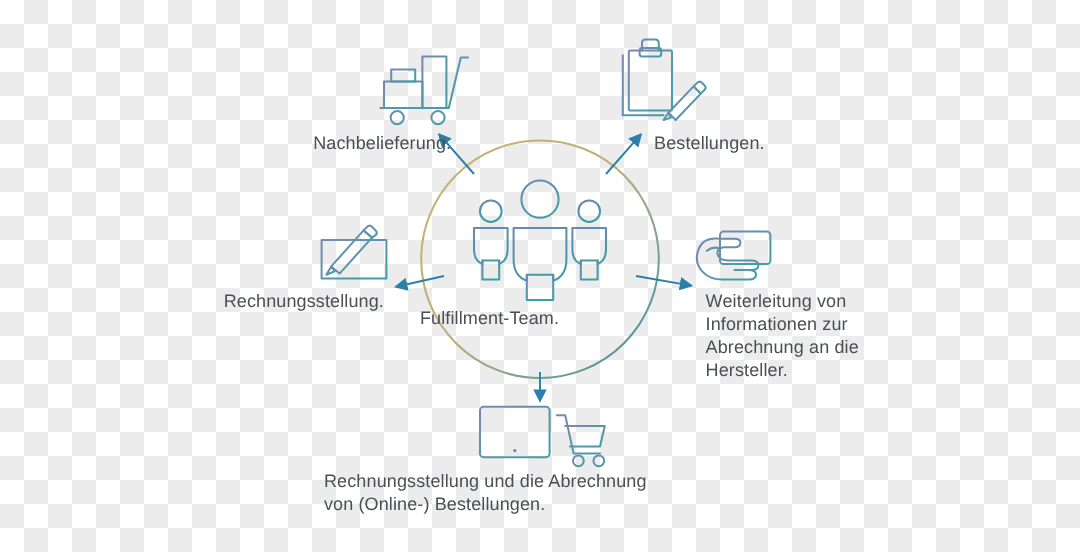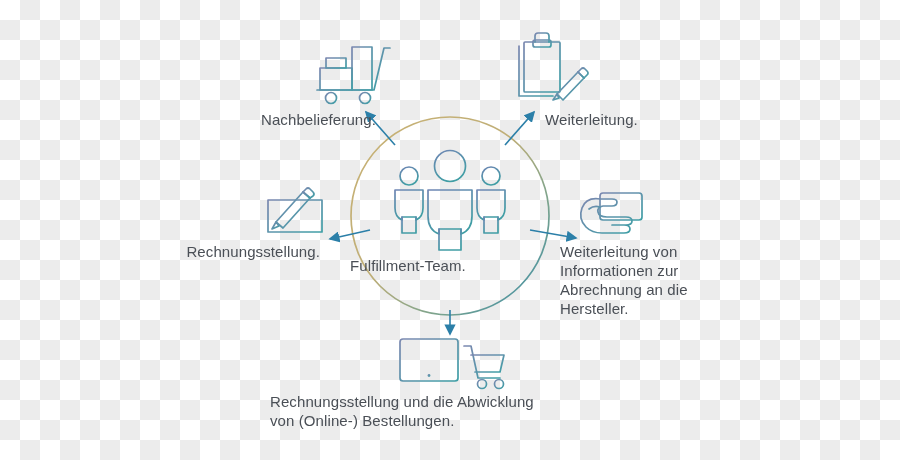--- a/index.html
+++ b/index.html
@@ -212,27 +212,27 @@
 
       <path d="M 276 222 L 272 229 L 279 226 Z"></path>
       <path d="M 276 222 L 303 192 L 310 198 L 283 228 Z"></path>
       <line x1="303" y1="192" x2="310" y2="198"></line>
       <path d="M 303 192 L 306 189 Q 308 187 310 189 L 313 192 Q 315 194 313 196 L 310 198"></path>
     </g>
   </svg>
 
   <div class="lbl lbl-right" style="left:176px; top:110px; width:200px;">Nachbelieferung.</div>
 
-  <div class="lbl lbl-left" style="left:545px; top:110px; width:230px;">Weiterleitung.</div>
-
-  <div class="lbl lbl-left" style="left:560px; top:242px; width:200px;">Weiterleitung von
+  <div class="lbl lbl-left" style="left:545px; top:110px; width:230px;">Bestellungen.</div>
+
+  <div class="lbl lbl-left" style="left:588px; top:242px; width:200px;">Weiterleitung von
 Informationen zur
 Abrechnung an die
 Hersteller.</div>
 
-  <div class="lbl lbl-center" style="left:270px; top:392px; width:360px;">Rechnungsstellung und die Abwicklung
+  <div class="lbl lbl-center" style="left:270px; top:392px; width:360px;">Rechnungsstellung und die Abrechnung
 von (Online-) Bestellungen.</div>
 
   <div class="lbl lbl-right" style="left:108px; top:242px; width:212px;">Rechnungsstellung.</div>
 
   <div class="lbl lbl-center" style="left:350px; top:256px; width:200px;">Fulfillment-Team.</div>
 
 </div>
 
 </body></html>

